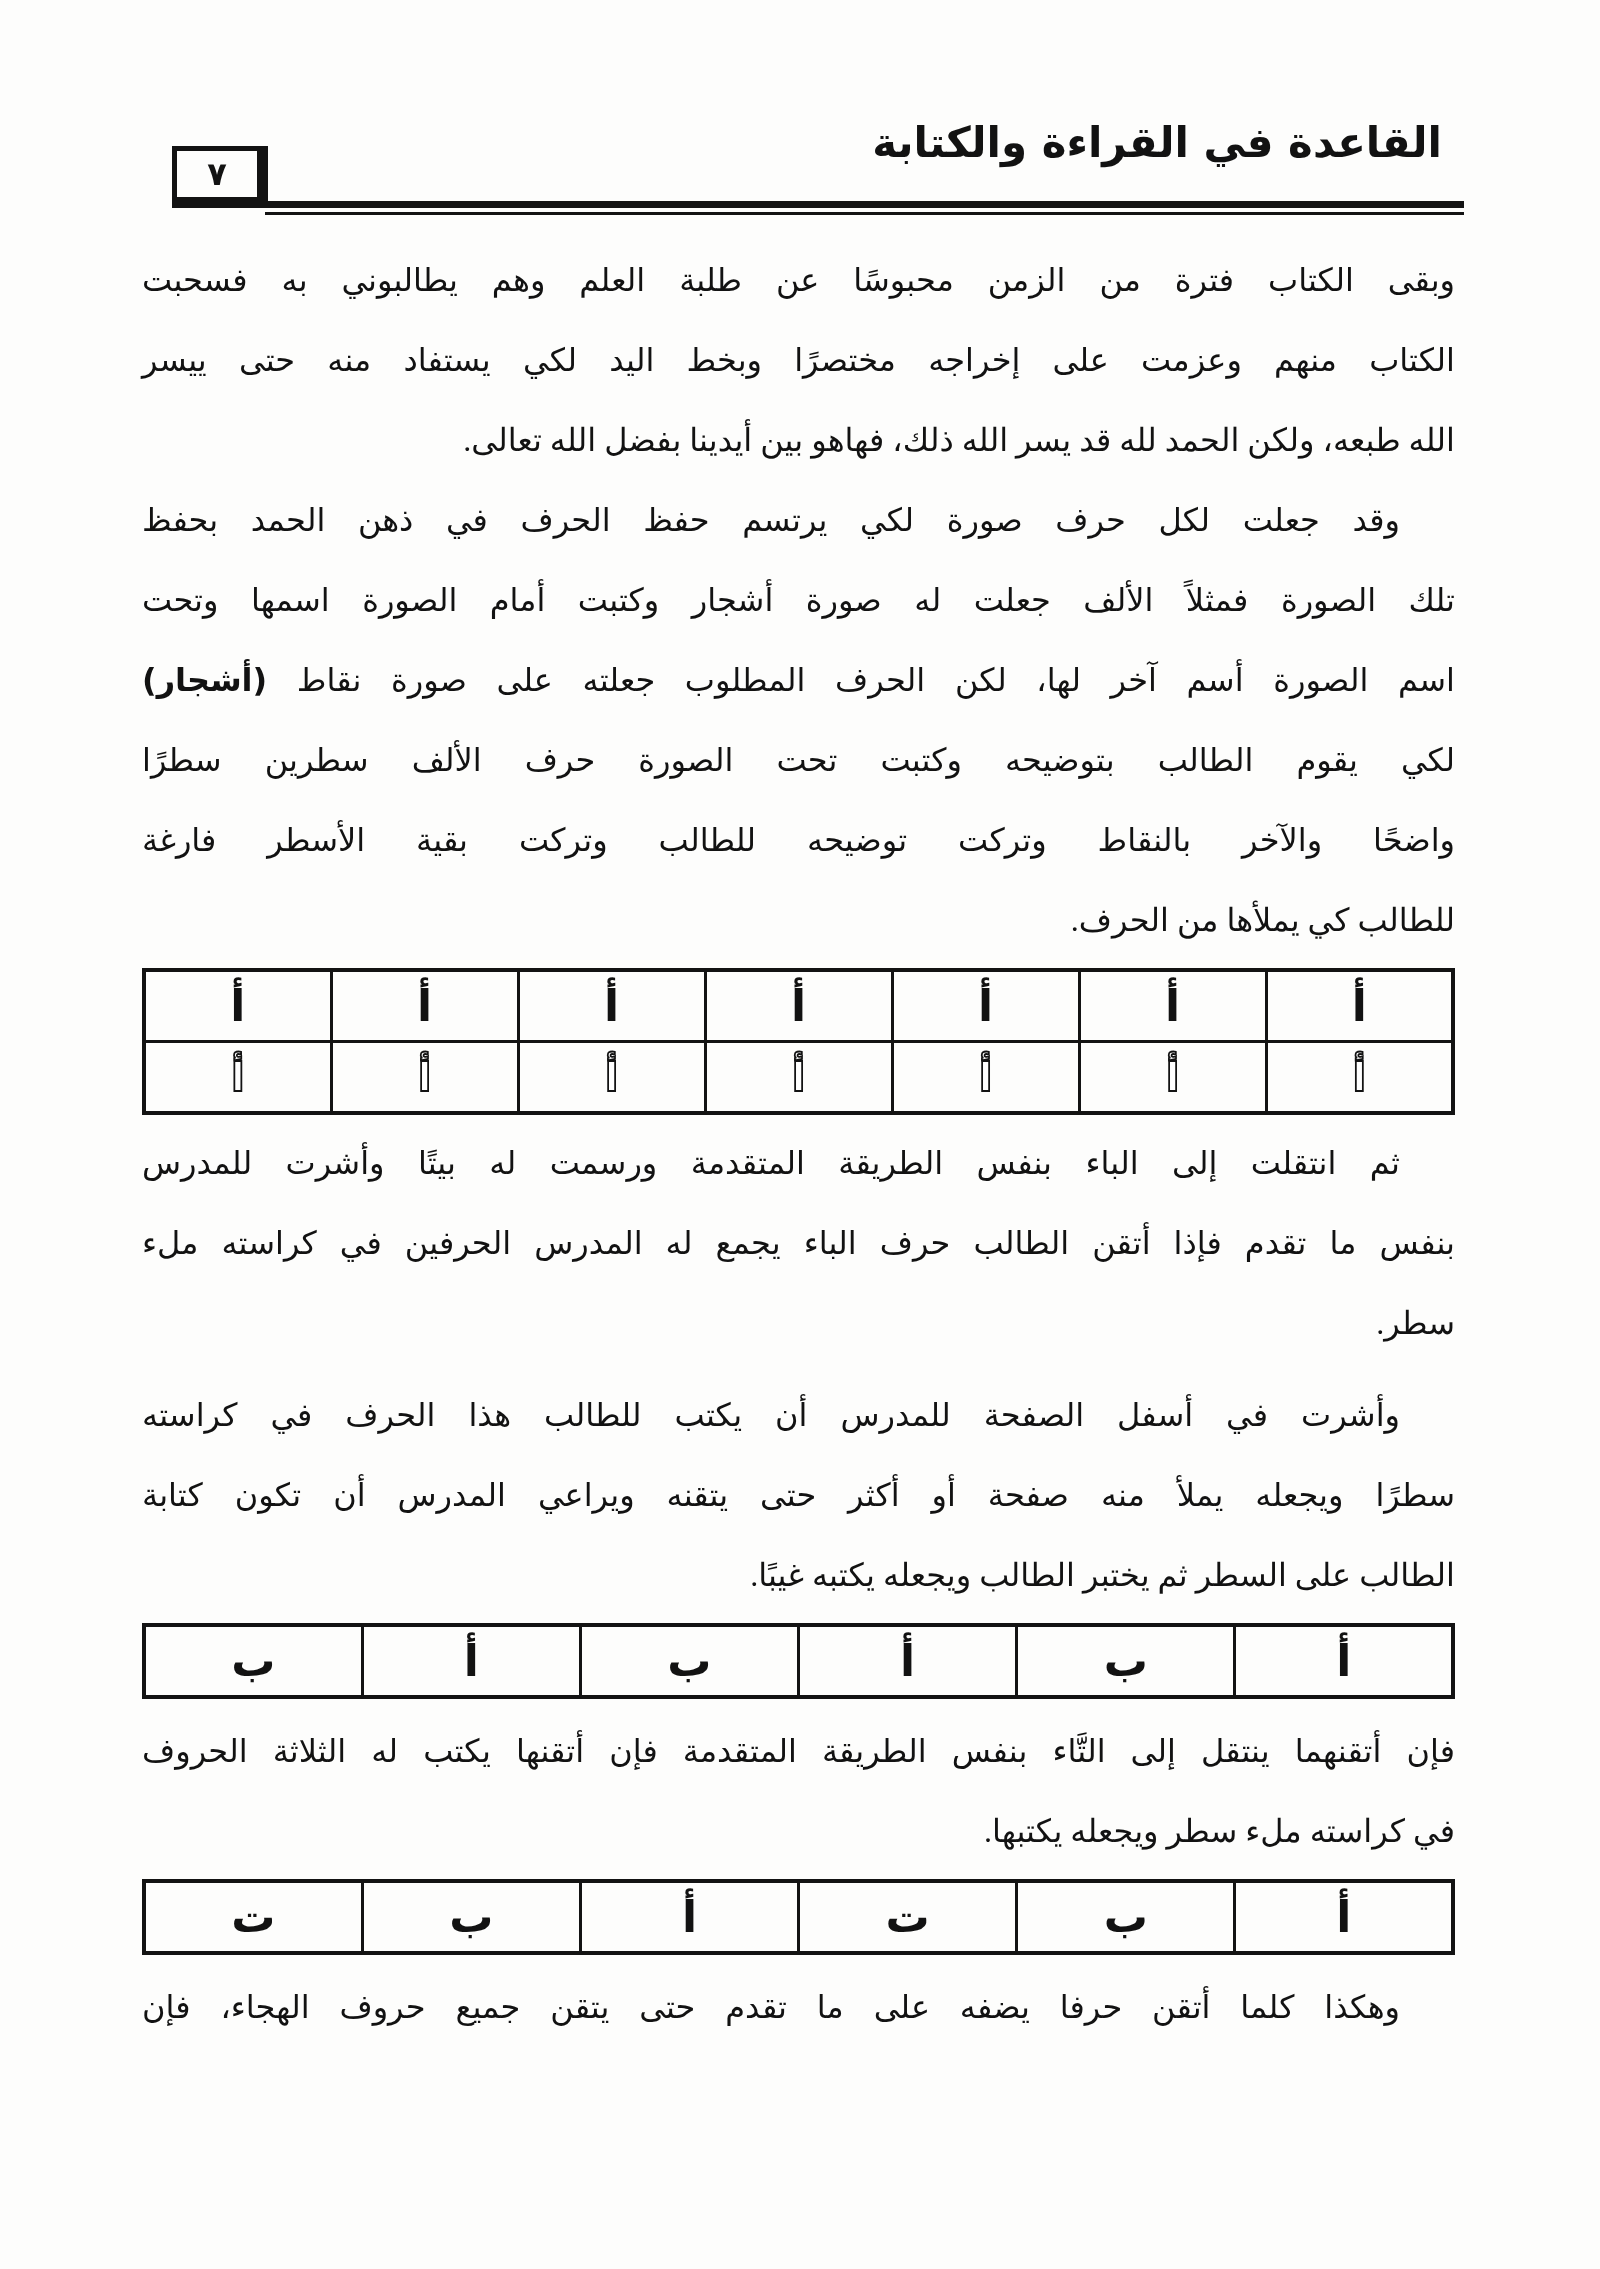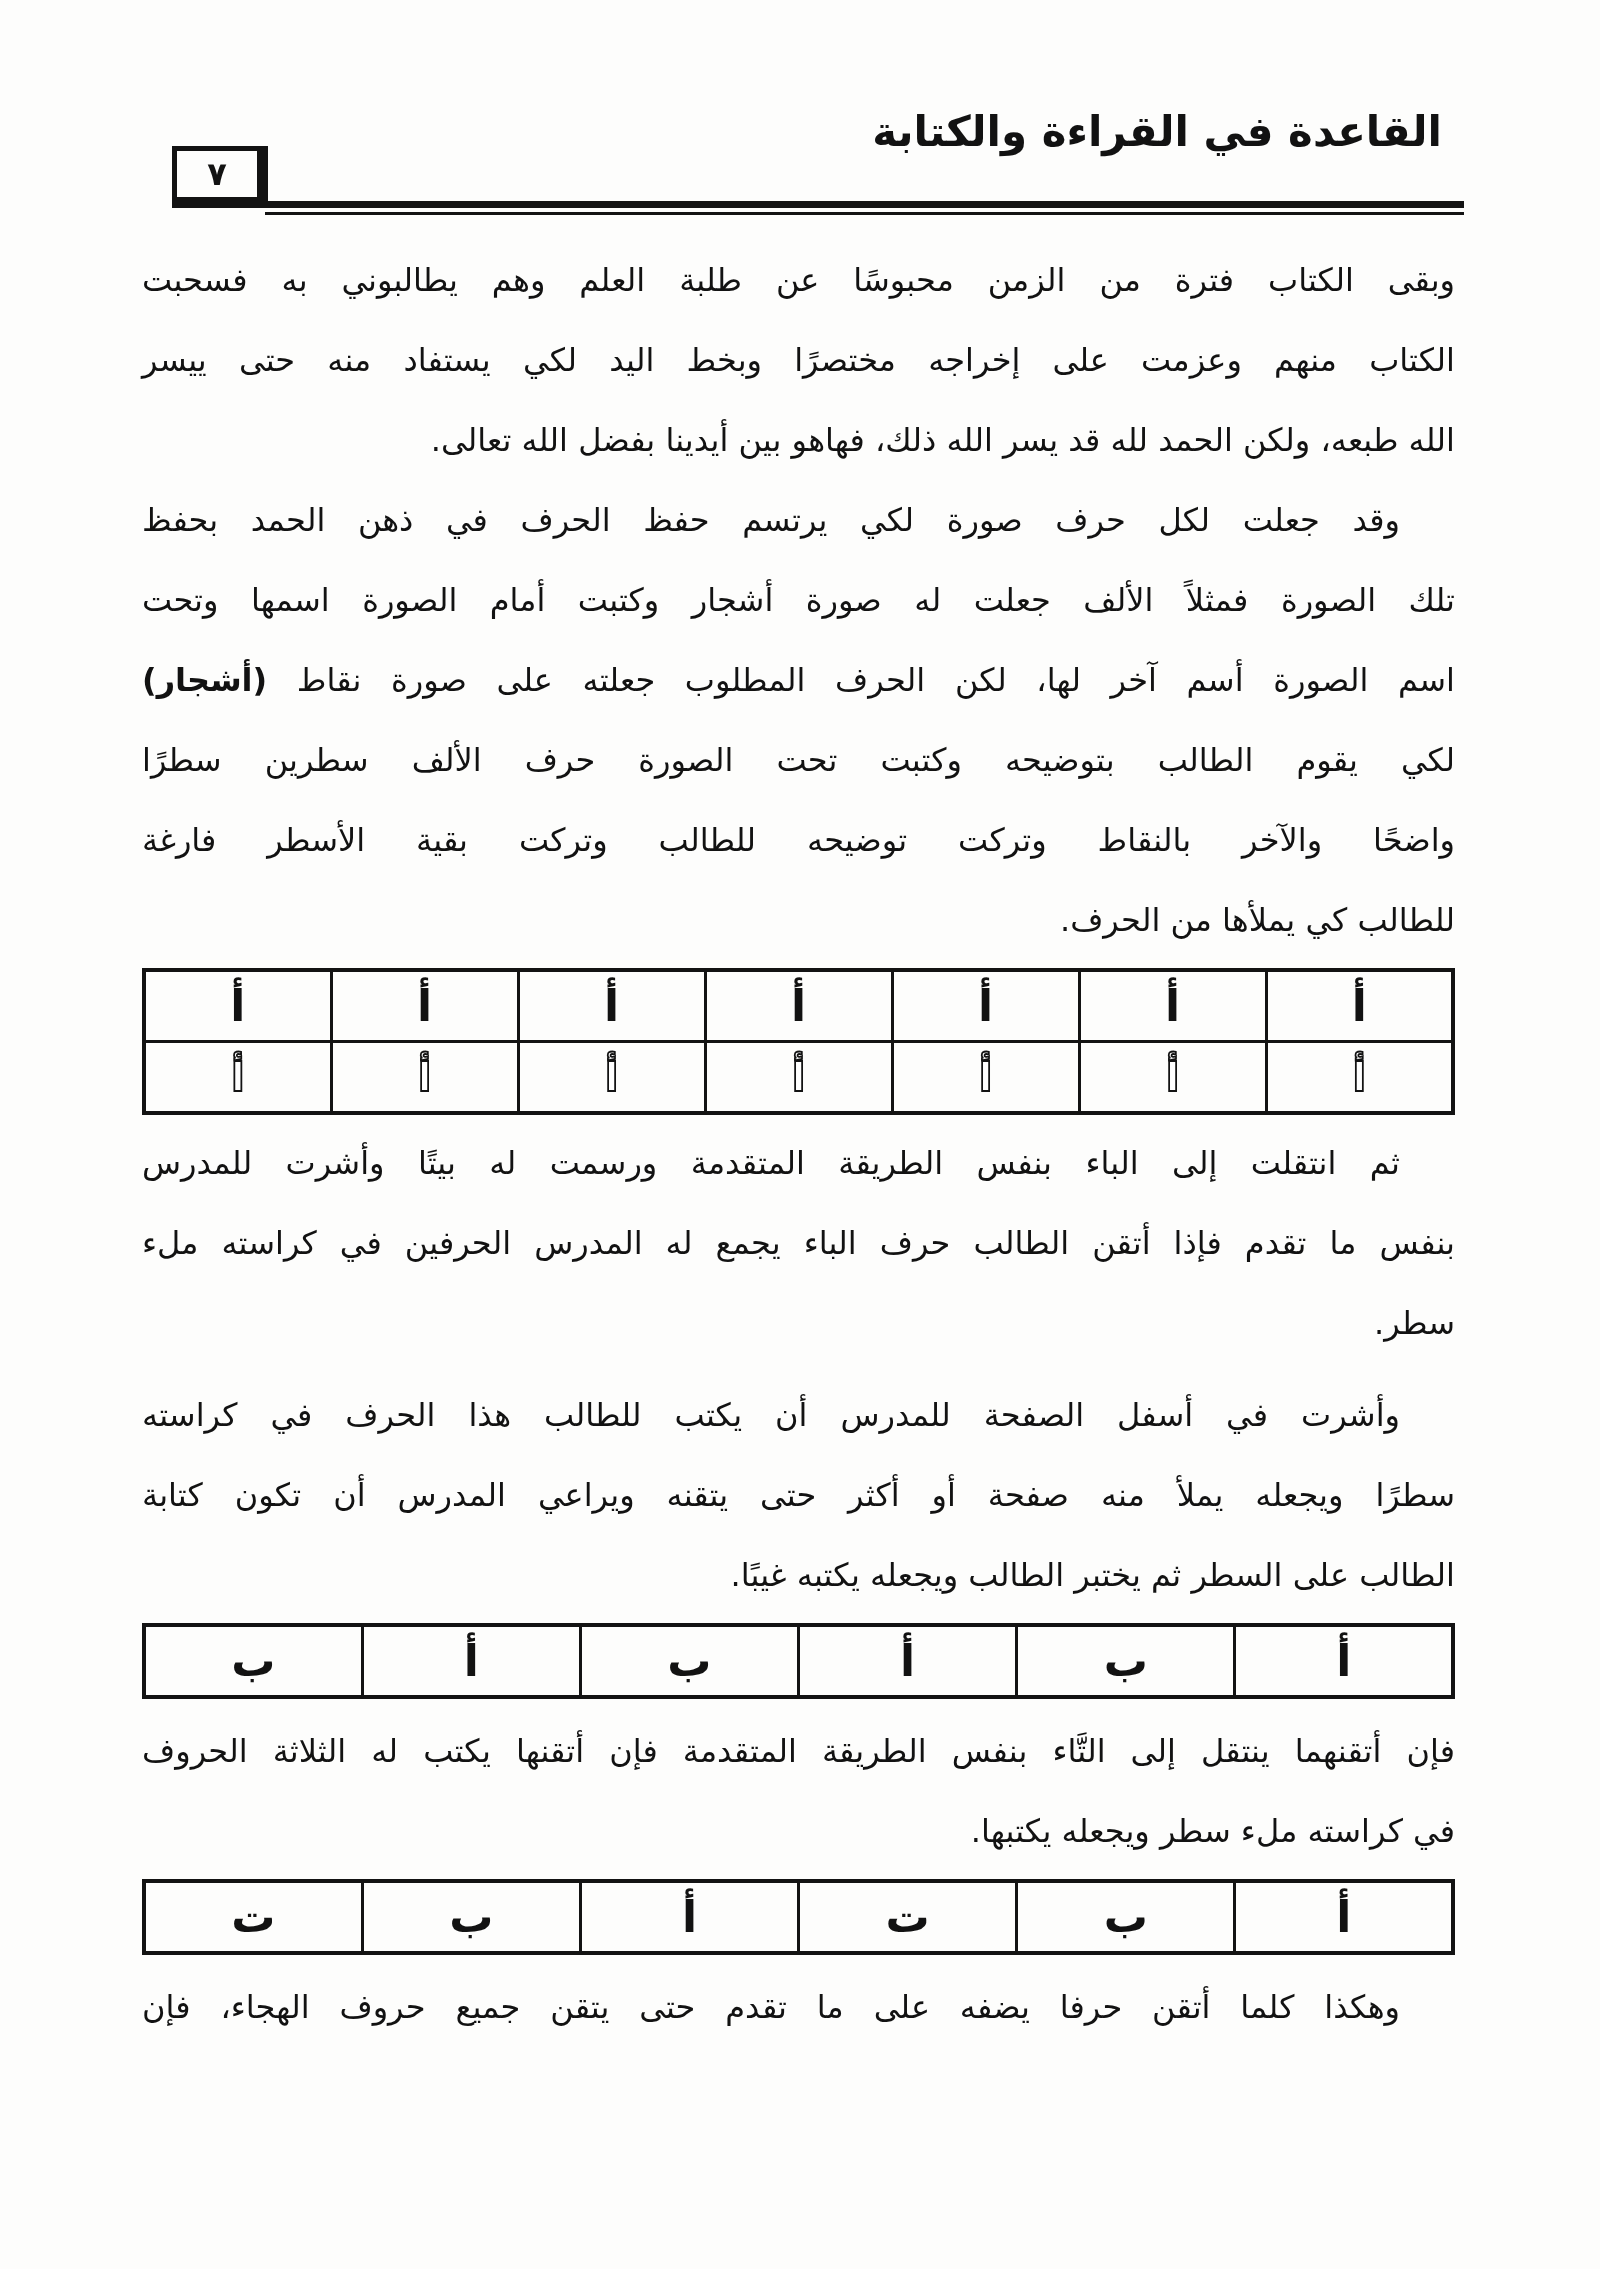--- a/index.html
+++ b/index.html
@@ -17,39 +17,39 @@
     position:absolute; left:172px; top:146px;
     width:80px; height:46px;
     border:5px solid #131313;
     border-right-width:11px;
     border-bottom-width:11px;
     display:flex; align-items:center; justify-content:center;
     font-size:32px; font-weight:bold;
     background:#fdfdfc;
   }
   .page-title {
-    position:absolute; right:158px; top:107px;
+    position:absolute; right:158px; top:118px;
     font-size:42px; font-weight:bold;
     letter-spacing:-1px;
     white-space:nowrap;
   }
   .double-rule {
     position:absolute; left:265px; right:136px; top:201px;
     height:4px;
     border-top:7px solid #131313;
     border-bottom:3px solid #131313;
   }
   
   .body-text {
     position:absolute; top:240px; right:145px; left:142px;
     font-size:32px; line-height:80px;
   }
   .line { text-align:justify; }
   .jl { text-align-last:justify; }
-  .el { text-align:left; text-align-last:right; }
+  .el { text-align:left; text-align-last:right;font-family:Liberation Serif, serif; }
   .indent { text-indent:55px; }
   .bold-word { font-weight:bold;margin-top:17px; }
   
   .practice-table {
     width:100%;
     border-collapse:collapse;
     border:4px solid #131313;
     margin:8px 0;
     table-layout:fixed;
   }

